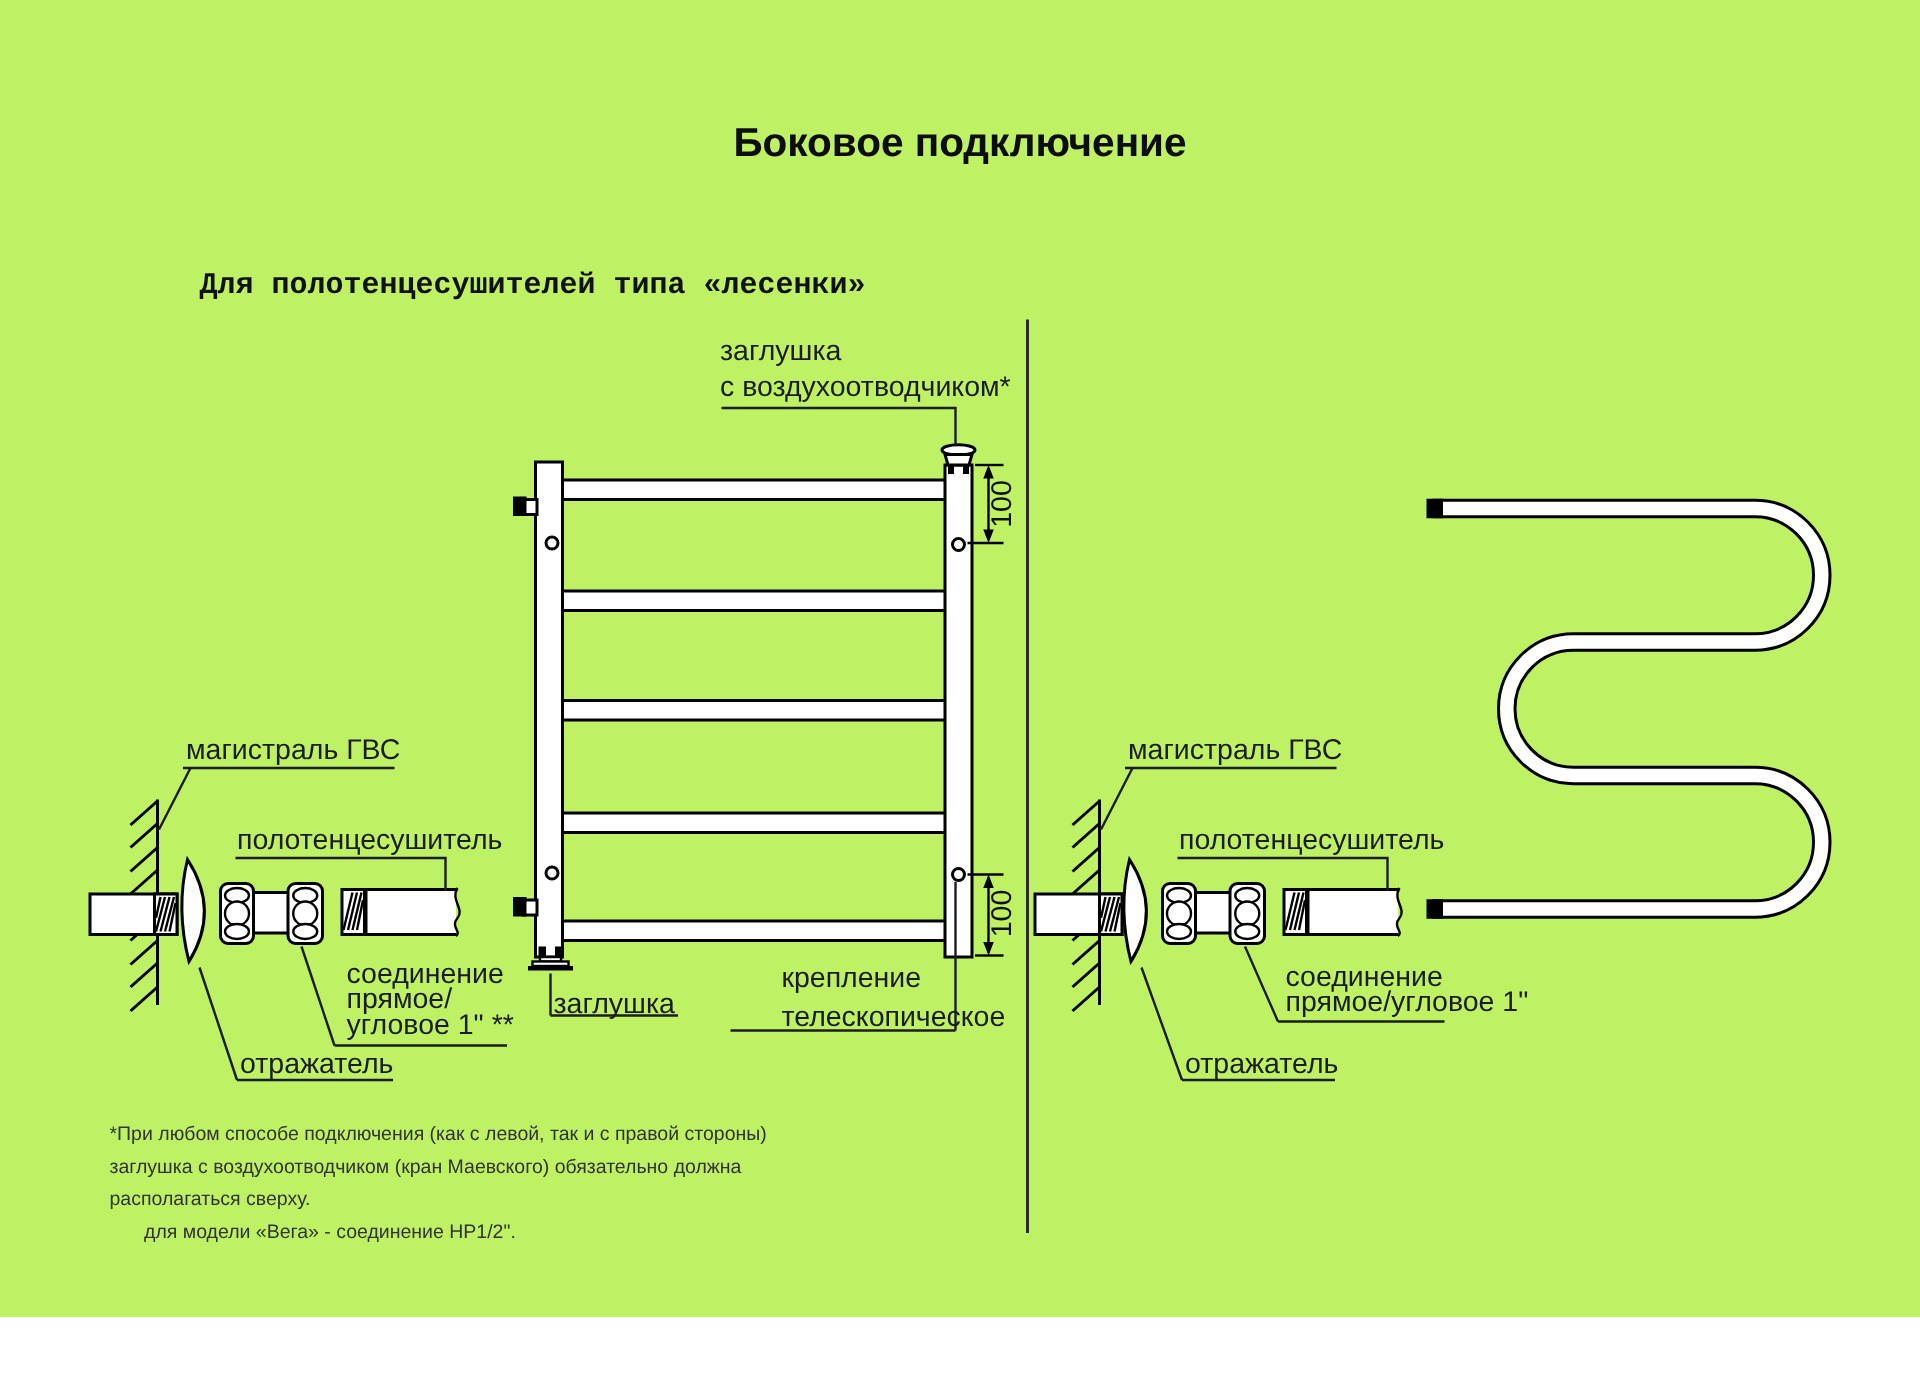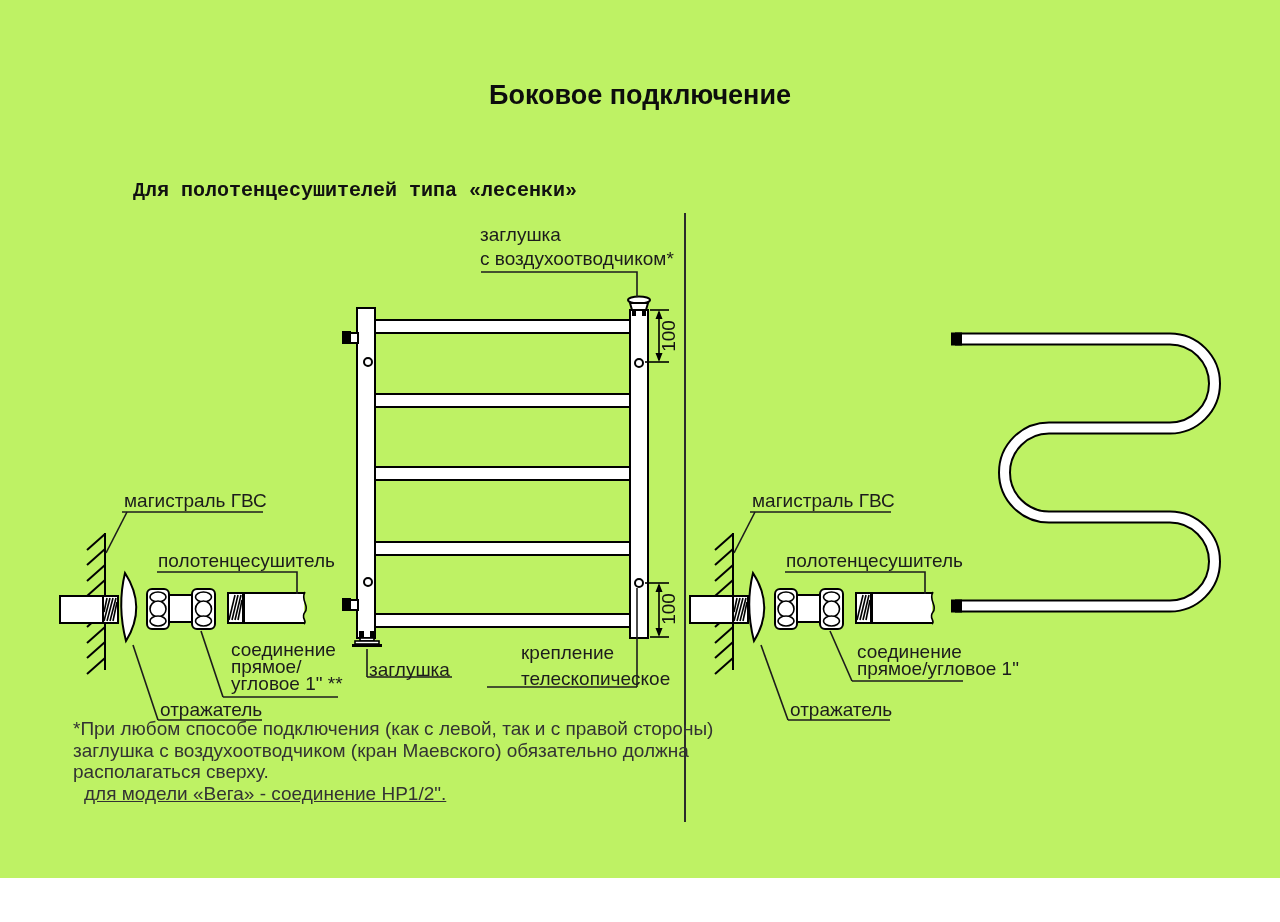--- a/index.html
+++ b/index.html
@@ -10,23 +10,23 @@
   .title{position:absolute;top:80px;left:0;width:100%;text-align:center;
          font-size:27px;font-weight:bold;color:#0d0d0d;}
   .h-left{position:absolute;top:179px;left:75px;width:560px;text-align:center;
           font-size:20px;font-weight:bold;color:#111;font-family:Liberation Mono, monospace;}
   .h-right{position:absolute;top:163px;left:693px;width:580px;text-align:center;
            font-size:20px;font-weight:bold;line-height:32px;color:#111;}
   .tight{line-height:17px;}
   .wide{line-height:26px;}
   .dim{position:absolute;width:40px;height:22px;text-align:center;font-size:19px;
        transform:rotate(-90deg);transform-origin:center;color:#111;}
-  .foot{position:absolute;left:73px;top:718px;font-size:19px;line-height:21.5px;
+  .foot{position:absolute;left:73px;top:745px;font-size:13px;line-height:21.5px;
         color:#333;white-space:nowrap;}
-  .foot .indent{margin-left:11px;text-decoration:underline;}
+  .foot .indent{margin-left:23px;}
 </style>
 </head>
 <body>
 
 <div class="canvas">
 
   <svg class="art" width="1280" height="922" viewBox="0 0 1280 922">
 
     <line x1="685" y1="213" x2="685" y2="822" stroke="#2b2b2b" stroke-width="2"></line>
 

